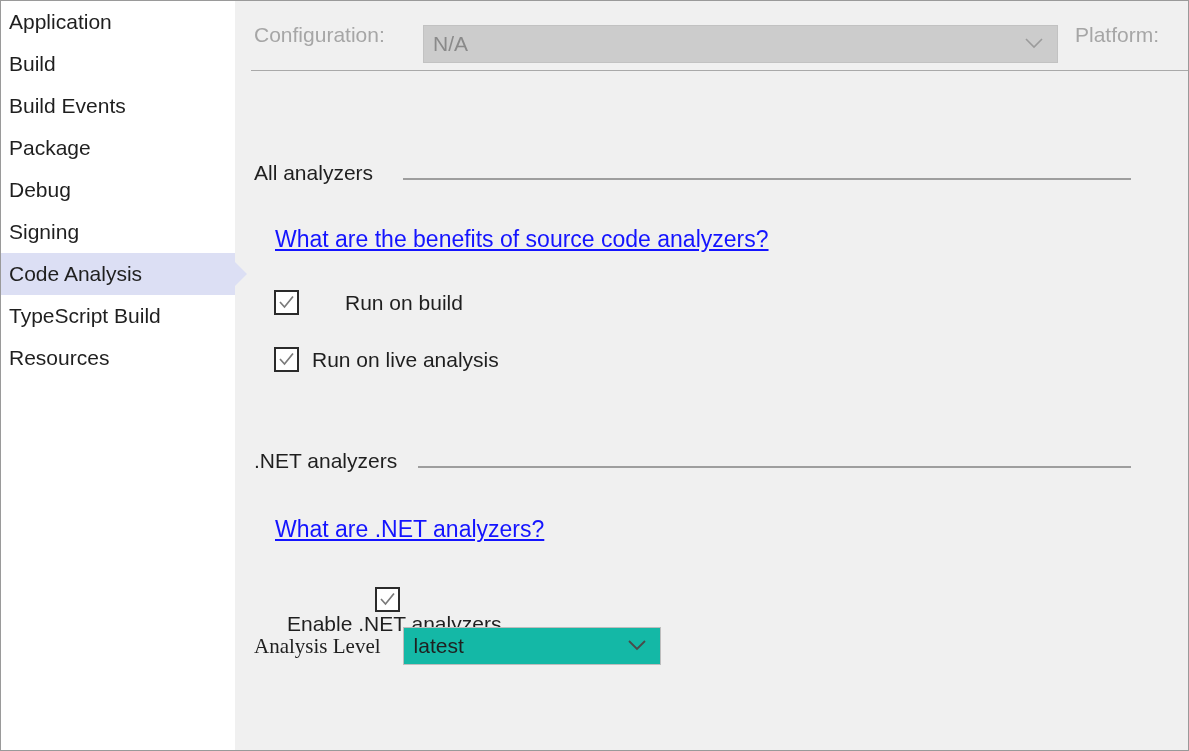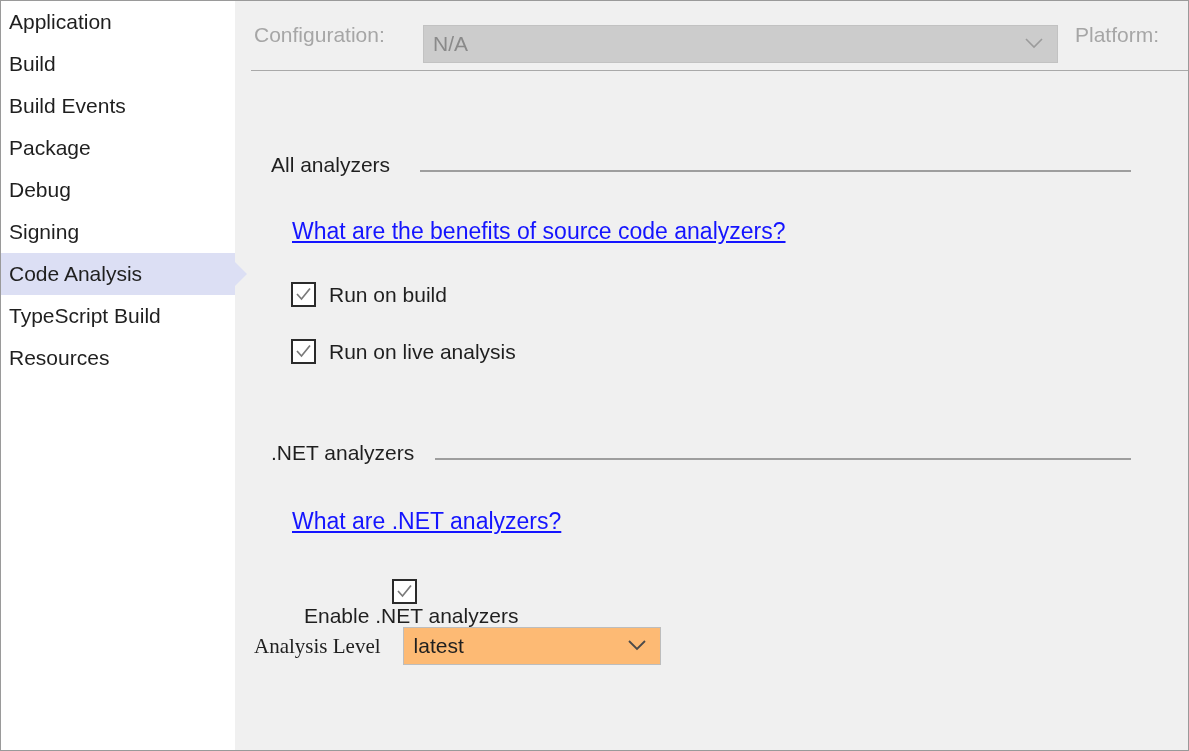--- a/index.html
+++ b/index.html
@@ -130,22 +130,23 @@
     left: 16px;
     top: 69px;
     right: 0;
     height: 1px;
     background: #a9a9a9;
   }
 
   
   .group {
     position: absolute;
-    left: 17px;
+    left: 0;
     right: 0;
+    margin-top: 8px;
   }
   .group-header {
     position: relative;
     height: 30px;
   }
   .group-title {
     position: absolute;
     left: 19px;
     top: 0;
     font-size: 21px;
@@ -213,21 +214,21 @@
     font-size: 21px;
     color: #1f1f1f;
     white-space: nowrap;
     font-family: Liberation Serif, serif;
   }
   #analysis-combo {
     margin-left: 22px;
     position: relative;
     width: 258px;
     height: 38px;
-    background: #fdba74;
+    background: #14b8a6;
     border: 1px solid #bdbdbd;
     box-sizing: border-box;
   }
   #analysis-combo .combo-text {
     position: absolute;
     left: 10px;
     top: 50%;
     transform: translateY(-50%);
     font-size: 21px;
     color: #1f1f1f;
@@ -307,21 +308,21 @@
     </div>
 
     <section class="group" style="top:152px;">
       <div class="group-header">
         <span class="group-title">All analyzers</span>
         <span class="group-rule" style="left:168px; right:57px;"></span>
       </div>
 
       <a class="hyperlink" style="left:40px; top:65px;">What are the benefits of source code analyzers?</a>
 
-      <div class="check-row" style="left:39px; top:129px;">
+      <div class="check-row" style="left:39px; top:129px;gap:33px;">
         <span class="checkbox">
           <svg width="17" height="17" viewBox="0 0 17 17">
             <polyline points="2,8 6.5,13 15,2.5" fill="none" stroke="#7a7a7a" stroke-width="1.7"></polyline>
           </svg>
         </span>
         <span class="check-label">Run on build</span>
       </div>
 
       <div class="check-row" style="left:39px; top:186px;">
         <span class="checkbox">

